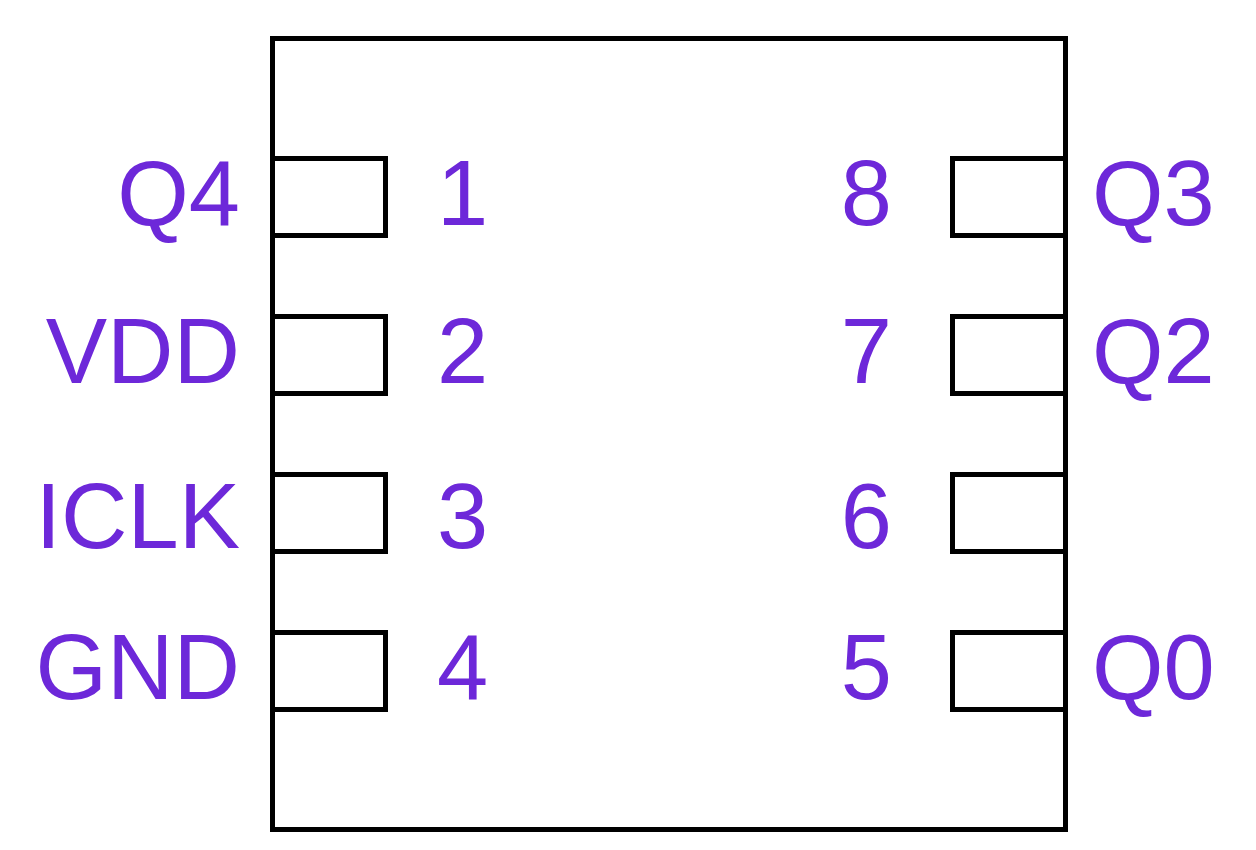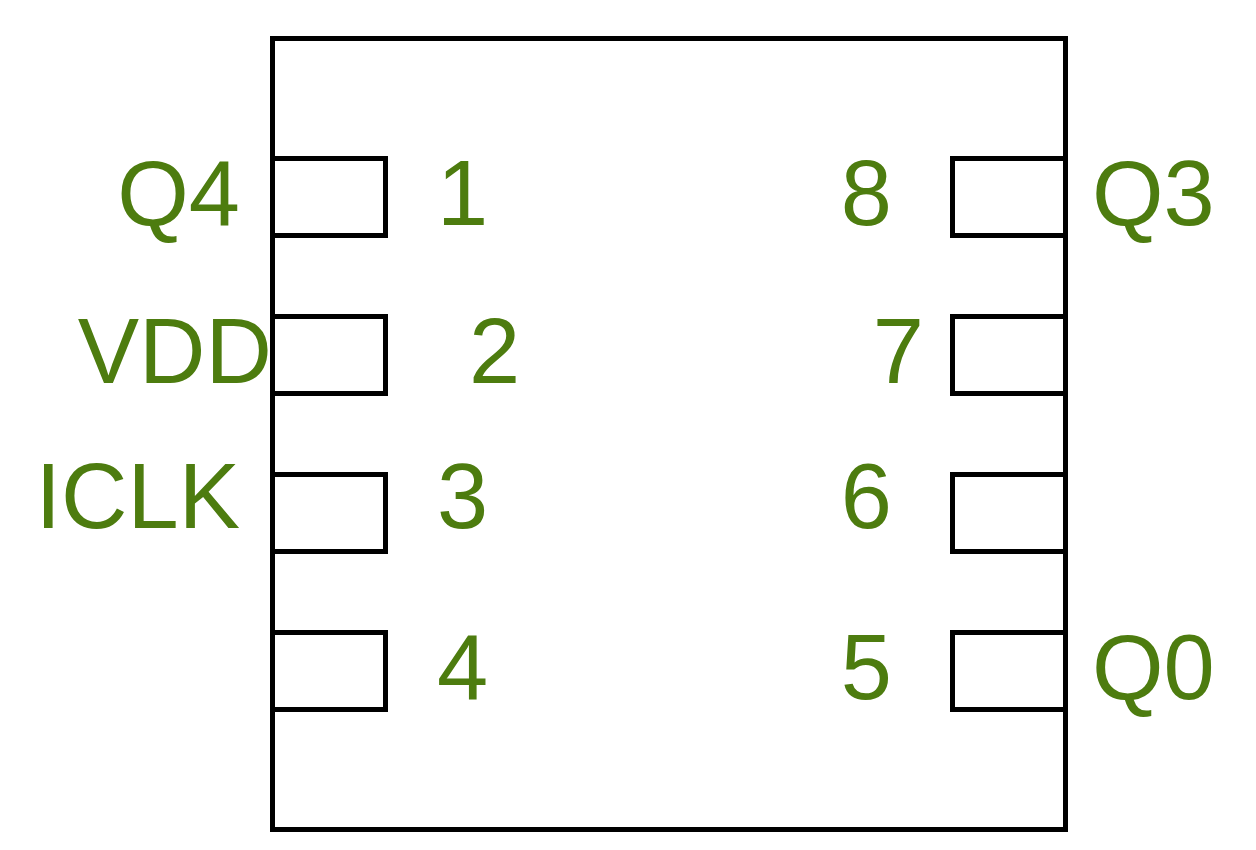--- a/index.html
+++ b/index.html
@@ -6,21 +6,21 @@
     margin: 0;
     padding: 0;
     background: #ffffff;
   }
   .canvas {
     position: relative;
     width: 1256px;
     height: 850px;
     background: #ffffff;
     font-family: "Liberation Sans", sans-serif;
-    color: #4d7c0f;
+    color: #6d28d9;
     overflow: hidden;
   }
   .chip-body {
     position: absolute;
     left: 270px;
     top: 36px;
     width: 798px;
     height: 796px;
     border: 5px solid #000000;
     box-sizing: border-box;
@@ -55,22 +55,22 @@
   .pin-number.left-side {
     left: 437px;
     text-align: left;
   }
   .pin-number.right-side {
     left: 650px;
     width: 242px;
     text-align: right;
   }
   .row1 { top: 147px; }
-  .row2 { top: 305px; padding-left: 32px; }
-  .row3 { top: 450px; }
+  .row2 { top: 305px; }
+  .row3 { top: 470px; }
   .row4 { top: 621px; }
   .box-row1 { top: 156px; }
   .box-row2 { top: 314px; }
   .box-row3 { top: 472px; }
   .box-row4 { top: 630px; }
 </style>
 </head>
 <body>
 
 <div class="canvas">
@@ -83,27 +83,29 @@
   <div class="pin-box left-col box-row4"></div>
 
   <div class="pin-box right-col box-row1"></div>
   <div class="pin-box right-col box-row2"></div>
   <div class="pin-box right-col box-row3"></div>
   <div class="pin-box right-col box-row4"></div>
 
   <div class="txt pin-label left-side row1">Q4</div>
   <div class="txt pin-label left-side row2">VDD</div>
   <div class="txt pin-label left-side row3">ICLK</div>
+  <div class="txt pin-label left-side row4">GND</div>
 
   <div class="txt pin-number left-side row1">1</div>
   <div class="txt pin-number left-side row2">2</div>
   <div class="txt pin-number left-side row3">3</div>
   <div class="txt pin-number left-side row4">4</div>
 
   <div class="txt pin-number right-side row1">8</div>
   <div class="txt pin-number right-side row2">7</div>
   <div class="txt pin-number right-side row3">6</div>
   <div class="txt pin-number right-side row4">5</div>
 
   <div class="txt pin-label right-side row1">Q3</div>
+  <div class="txt pin-label right-side row2">Q2</div>
   <div class="txt pin-label right-side row4">Q0</div>
 
 </div>
 
 </body></html>

